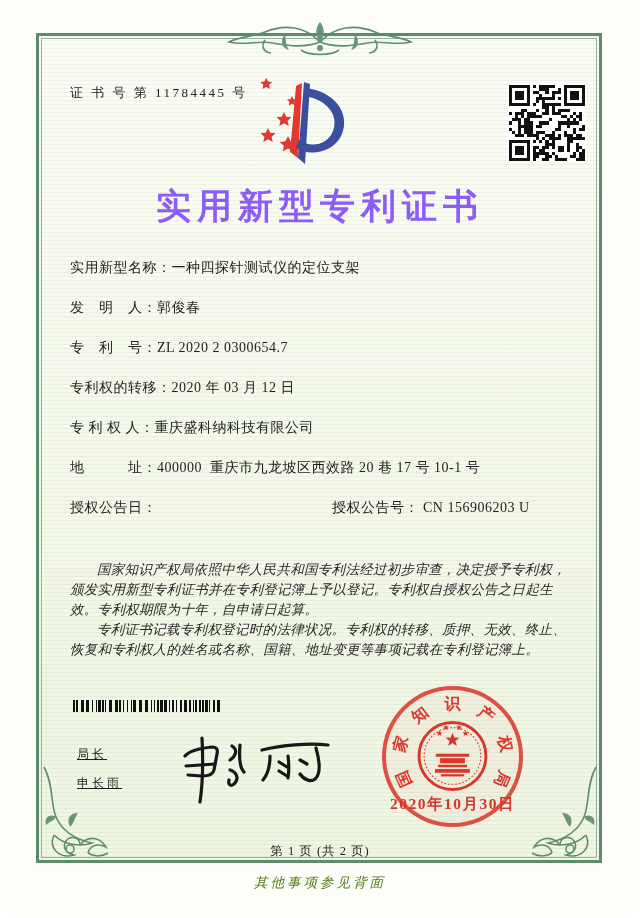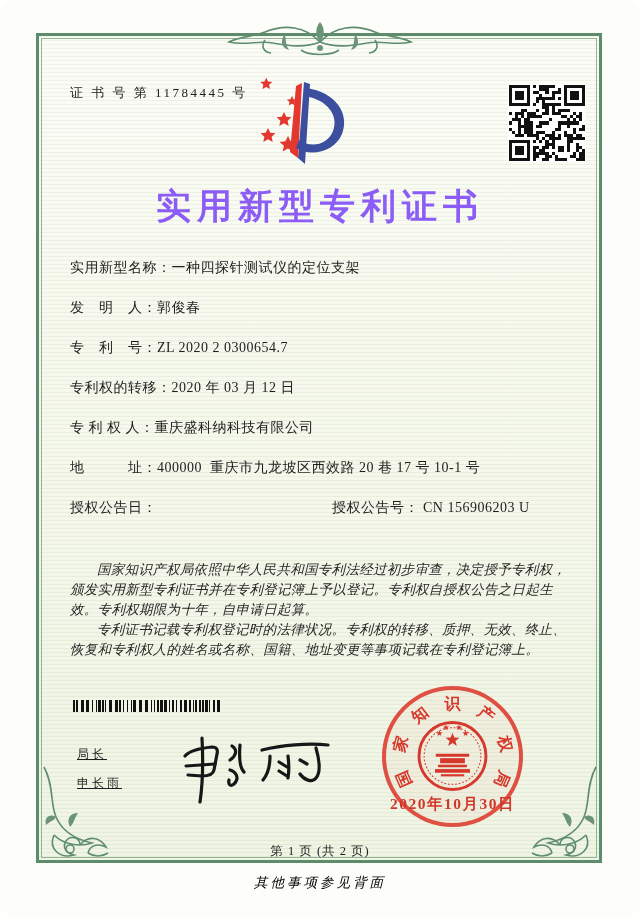--- a/index.html
+++ b/index.html
@@ -50,21 +50,21 @@
                  background:rgba(235,80,60,0.04); }
   .seal-ring { position:absolute; inset:0; font-weight:bold; }
   .seal-ring span { position:absolute; left:50%; top:50%; font-size:16px; letter-spacing:0; }
   .seal-emblem { position:absolute; left:34px; top:30px; }
   .seal-date { position:absolute; left:390px; top:794px; font-size:15.5px; font-weight:600;
                color:#d0372a; letter-spacing:1.5px; white-space:pre; }
 
   .page-num { position:absolute; left:0; right:0; top:843px; text-align:center;
               font-size:12.5px; letter-spacing:1px; white-space:pre; }
   .back-note { position:absolute; left:0; right:0; top:874px; text-align:center;
-               font-size:13.5px; font-style:italic; letter-spacing:3px; color:#000000; }
+               font-size:13.5px; font-style:italic; letter-spacing:3px; color:#4d7c0f; }
 </style>
 </head>
 <body>
 
 <div class="page">
   <div class="frame">
     <div class="frame-inner"></div>
   </div>
 
   <div class="ornament top-crest">

